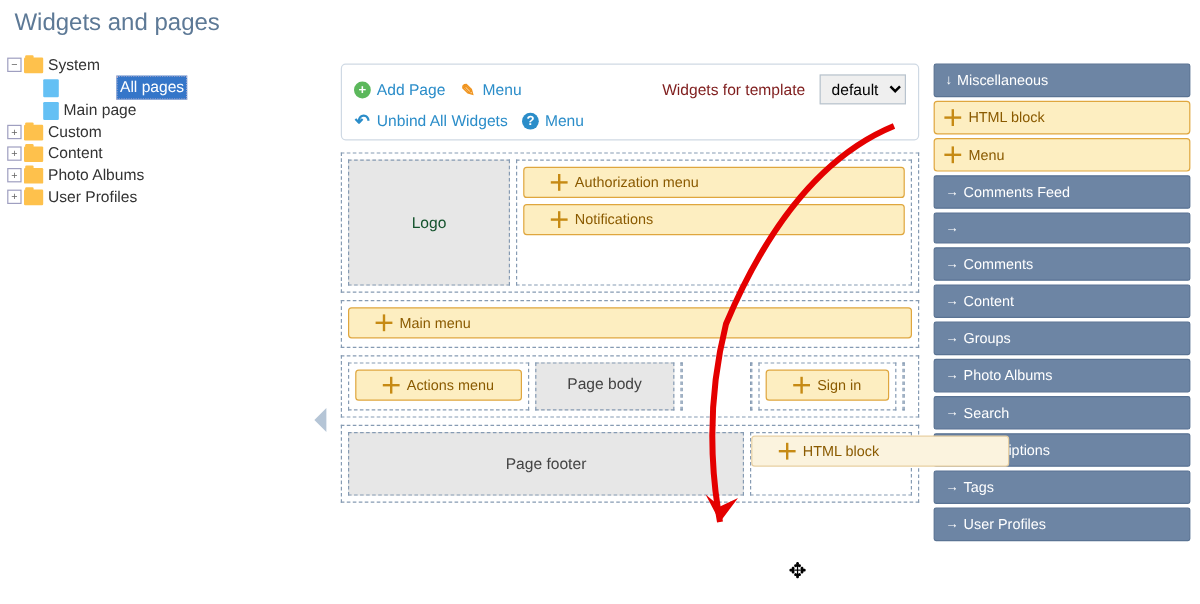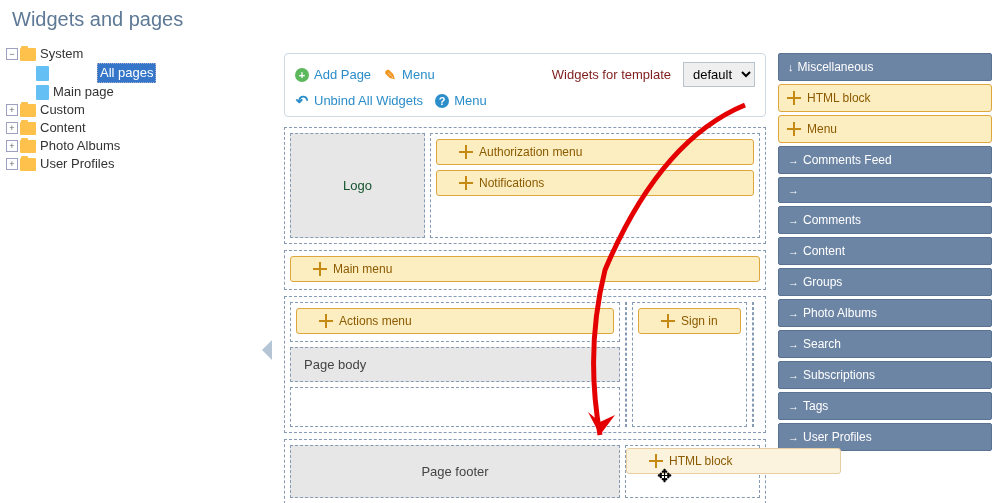--- a/index.html
+++ b/index.html
@@ -33,23 +33,23 @@
 .ic.help { background: #2b8dc9; }
 .tb-spacer { flex: 1; }
 .tpl-label { color: #7f1d1d; }
 .tpl-select { border: 1px solid #b8c3ce; padding: 3px 5px; font-size: 13px; }
 .region { border: 1px dashed #869bb3; background: #fff; margin-bottom: 6px; padding: 5px; }
 .header-region { display: flex; gap: 5px; }
 .logo-slot { flex: 0 0 135px; border: 1px dashed #869bb3; background: #e7e7e7; display: flex; align-items: center; justify-content: center; font-size: 13px; color: #14532d; min-height: 105px; }
 .header-widgets { flex: 1; border: 1px dashed #869bb3; padding: 5px; display: flex; flex-direction: column; gap: 5px; }
 .drop-zone { border: 1px dashed #869bb3; padding: 5px; display: flex; flex-direction: column; gap: 5px; min-height: 40px; background: #fff; }
 .content-row { display: flex; gap: 5px; }
-.content-left { flex: 1; display: flex; flex-direction: column; gap: 5px; }
+.content-left { flex: 1; display: flex; gap: 5px; }
 .content-right { flex: 0 0 135px; display: flex; gap: 5px; }
-.pb-slot { border: 1px dashed #869bb3; background: #e7e7e7; padding: 9px 13px; font-size: 13px; color: #444; }
+.pb-slot { border: 1px dashed #869bb3; background: #e7e7e7; padding: 9px 26px; font-size: 13px; color: #444; }
 .empty-slot { border: 1px dashed #869bb3; min-height: 40px; background: #fff; }
 .footer-region { display: flex; gap: 5px; }
 .footer-label { flex: 1; border: 1px dashed #869bb3; background: #e7e7e7; display: flex; align-items: center; justify-content: center; padding: 18px 10px; color: #444; }
 .footer-drop { flex: 0 0 135px; border: 1px dashed #869bb3; padding: 5px; background: #fff; position: relative; }
 .widget { border: 1px solid #dfa63e; background: #fdeec1; border-radius: 3px; padding: 5px 22px; display: flex; align-items: center; gap: 6px; font-size: 12px; color: #8a5a00; cursor: move; }
 .widget.dragging { border: 1px solid #e7cfa2; background: #fbf3de; position: absolute; width: 215px; z-index: 50; }
 .move-ic { width: 14px; height: 14px; position: relative; display: inline-block; }
 .move-ic::before, .move-ic::after { content: ""; position: absolute; background: #c68a14; }
 .move-ic::before { left: 6px; top: 0; width: 2px; height: 14px; }
 .move-ic::after { top: 6px; left: 0; height: 2px; width: 14px; }

